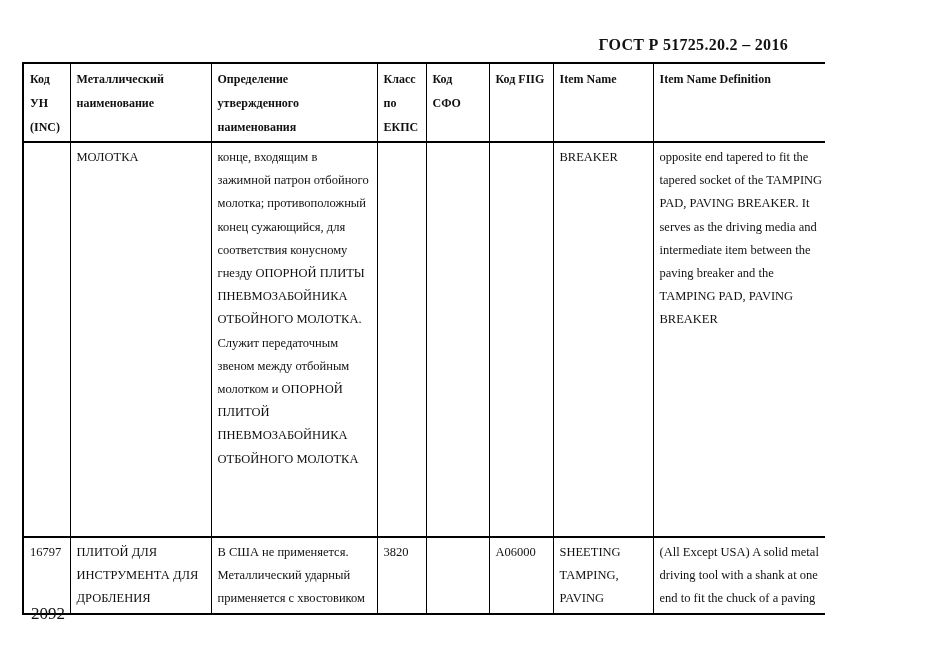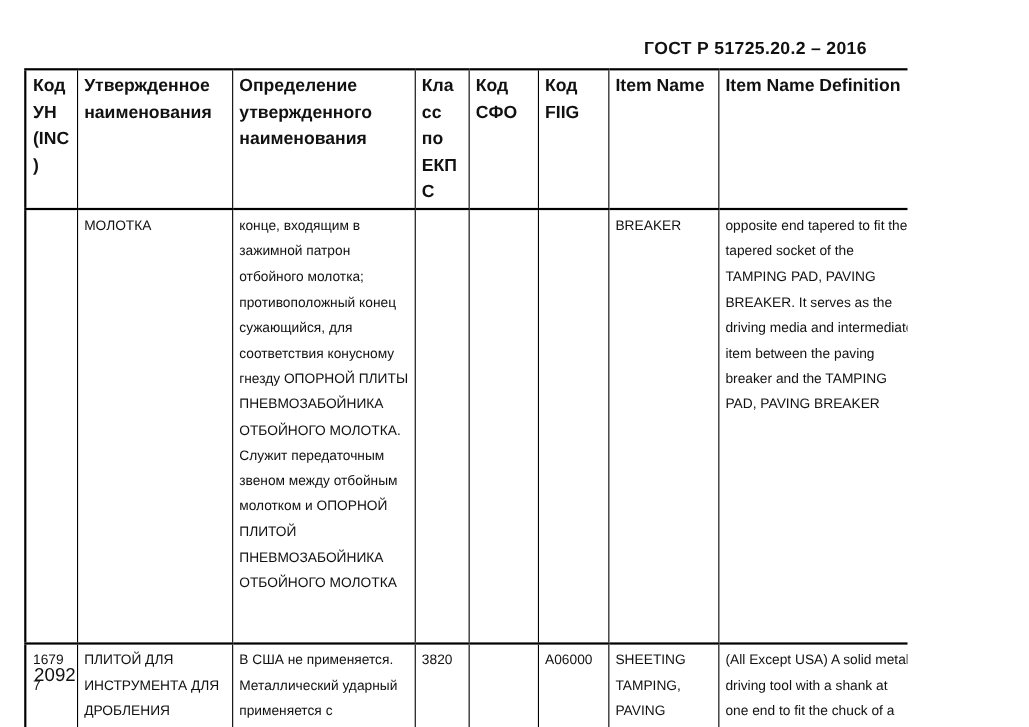--- a/index.html
+++ b/index.html
@@ -5,21 +5,21 @@
   html, body {
     margin: 0;
     padding: 0;
     background: #ffffff;
   }
   .page {
     position: relative;
     width: 825px;
     height: 661px;
     background: #ffffff;
-    font-family: Liberation Sans, sans-serif;
+    font-family: Liberation Serif, serif;
     color: #111111;
     overflow: hidden;
   }
   .doc-title {
     position: absolute;
     top: 36px;
     right: 37px;
     font-size: 16px;
     font-weight: bold;
     letter-spacing: 0.3px;
@@ -40,21 +40,21 @@
     border-top: 2px solid #000000;
     border-bottom: 2px solid #000000;
     vertical-align: top;
     text-align: left;
     padding: 3px 5px 2px 6px;
     overflow: hidden;
     overflow-wrap: break-word;
     word-wrap: break-word;
   }
   .gost-table th {
-    font-size: 16px;
+    font-size: 12px;
     font-weight: bold;
     line-height: 24px;
   }
   .gost-table td {
     font-size: 12.5px;
     font-weight: normal;
     line-height: 23.2px;
     margin-left: 22px;
   }
   tr.header-row   { height: 73px; }
@@ -82,21 +82,21 @@
       <col style="width:49px">
       <col style="width:63px">
       <col style="width:64px">
       <col style="width:100px">
       <col style="width:183px">
       <col style="width:62px">
     </colgroup>
     <thead>
       <tr class="header-row">
         <th>Код УН (INC)</th>
-        <th>Утвержденное наименования</th>
+        <th>Металлический наименование</th>
         <th>Определение утвержденного наименования</th>
         <th>Класс по ЕКПС</th>
         <th>Код СФО</th>
         <th>Код FIIG</th>
         <th>Item Name</th>
         <th>Item Name Definition</th>
         <th>Класс изменения</th>
       </tr>
     </thead>
     <tbody>

